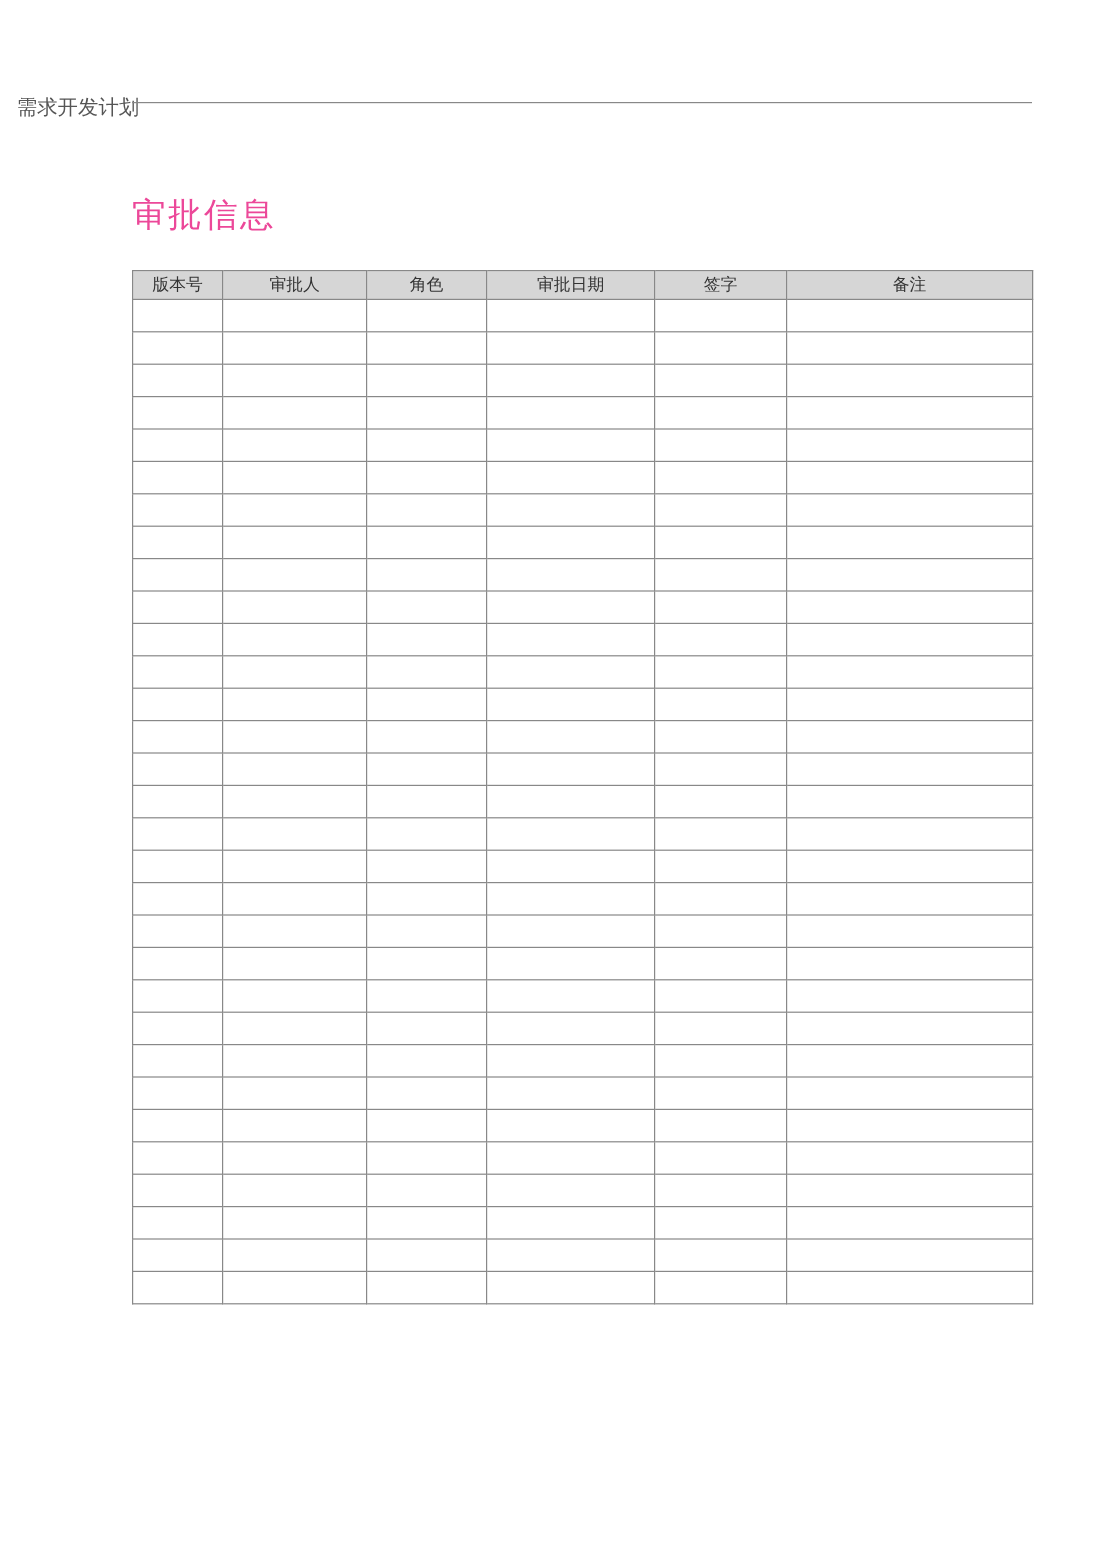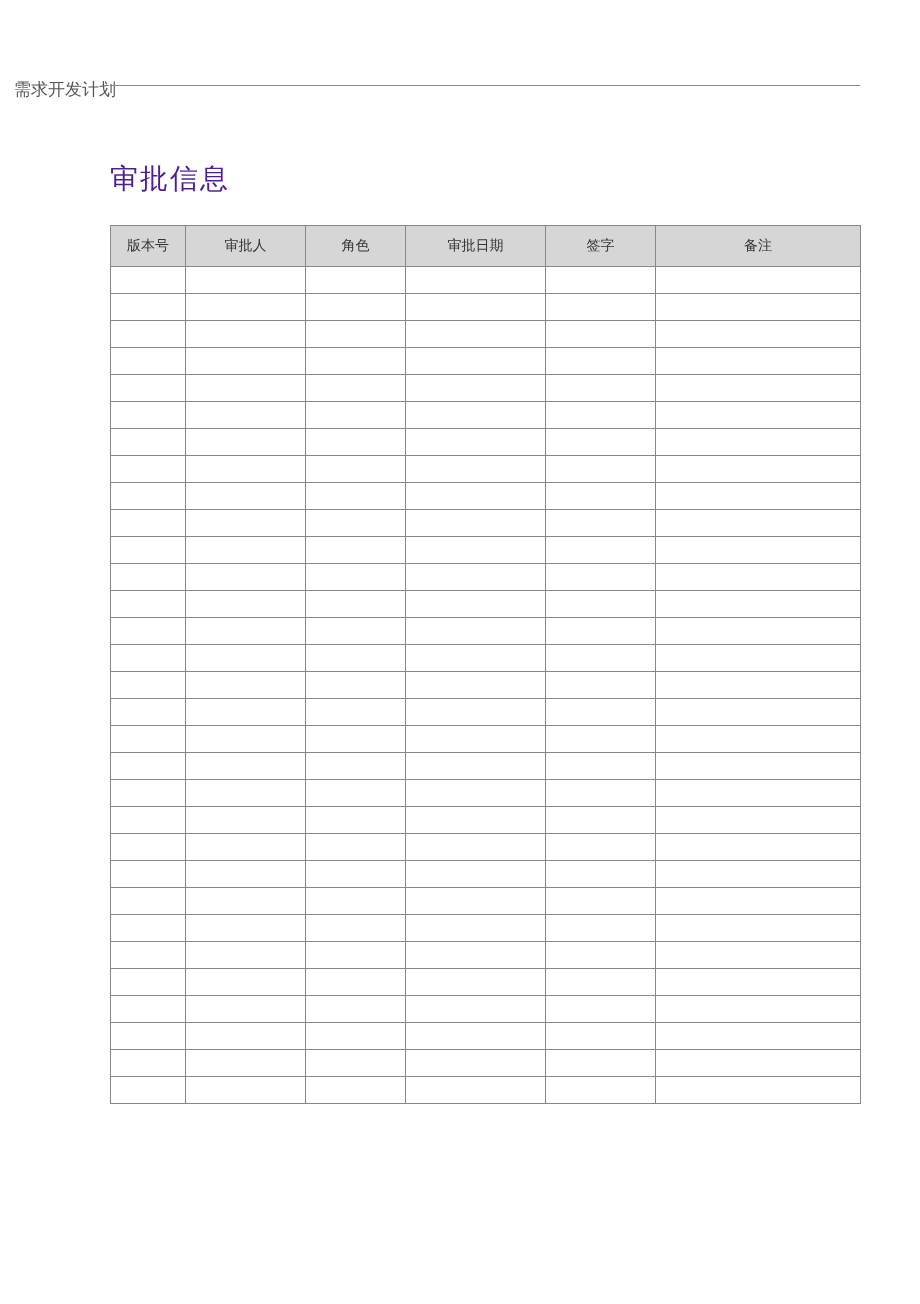--- a/index.html
+++ b/index.html
@@ -26,21 +26,21 @@
       top: 85px;
       left: 110px;
       width: 750px;
       border-top: 1px solid #888;
     }
     .page-title {
       position: absolute;
       top: 160px;
       left: 110px;
       font-size: 28px;
-      color: #4c1d95;
+      color: #ec4899;
       font-weight: normal;
       letter-spacing: 2px;
     }
     .table-wrapper {
       position: absolute;
       top: 225px;
       left: 110px;
       width: 750px;
     }
     table {
@@ -52,21 +52,21 @@
       border: 1px solid #888;
       height: 27px;
       font-size: 14px;
       text-align: center;
       vertical-align: middle;
       color: #333;
       font-weight: normal;
     }
     th {
       background: #d6d6d6;
-      height: 41px;
+      height: 24px;
     }
     .col-version { width: 75px; }
     .col-approver { width: 120px; }
     .col-role { width: 100px; }
     .col-date { width: 140px; }
     .col-sign { width: 110px; }
     .col-remark { width: 205px; }
   </style>
 </head>
 <body>

